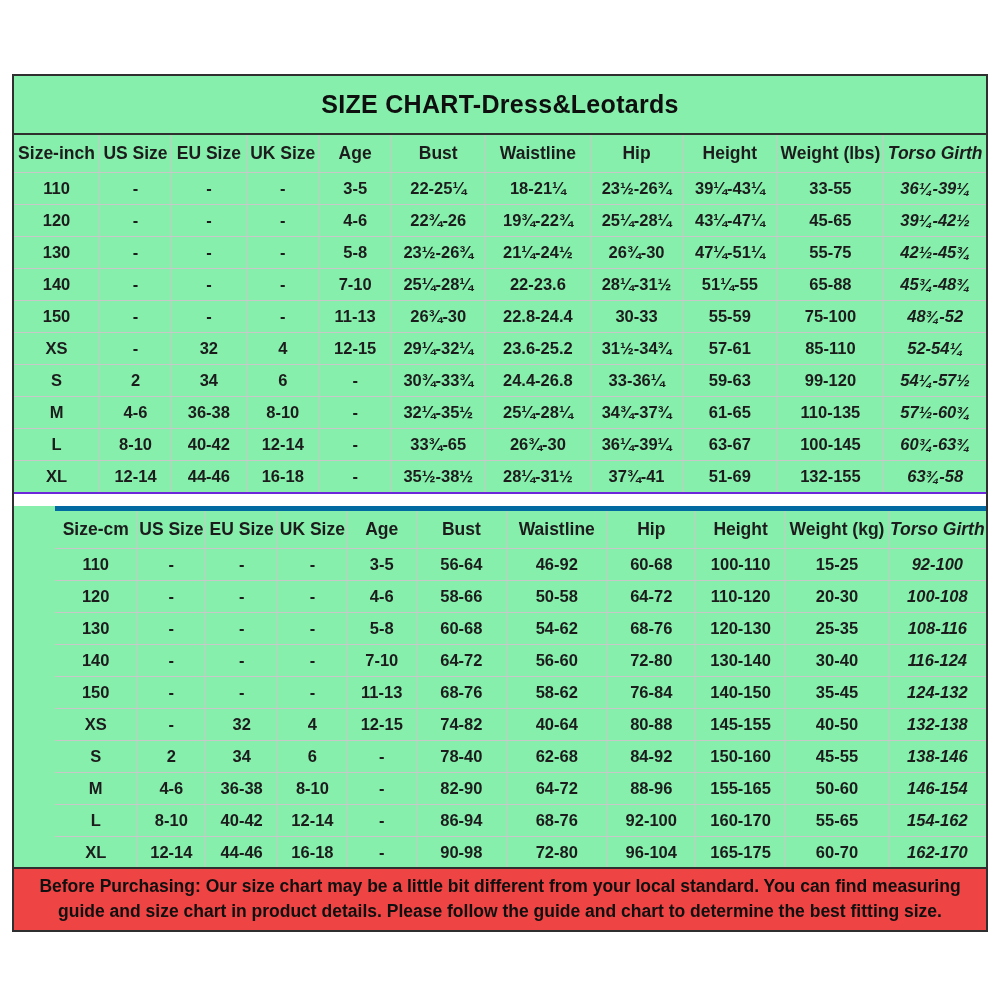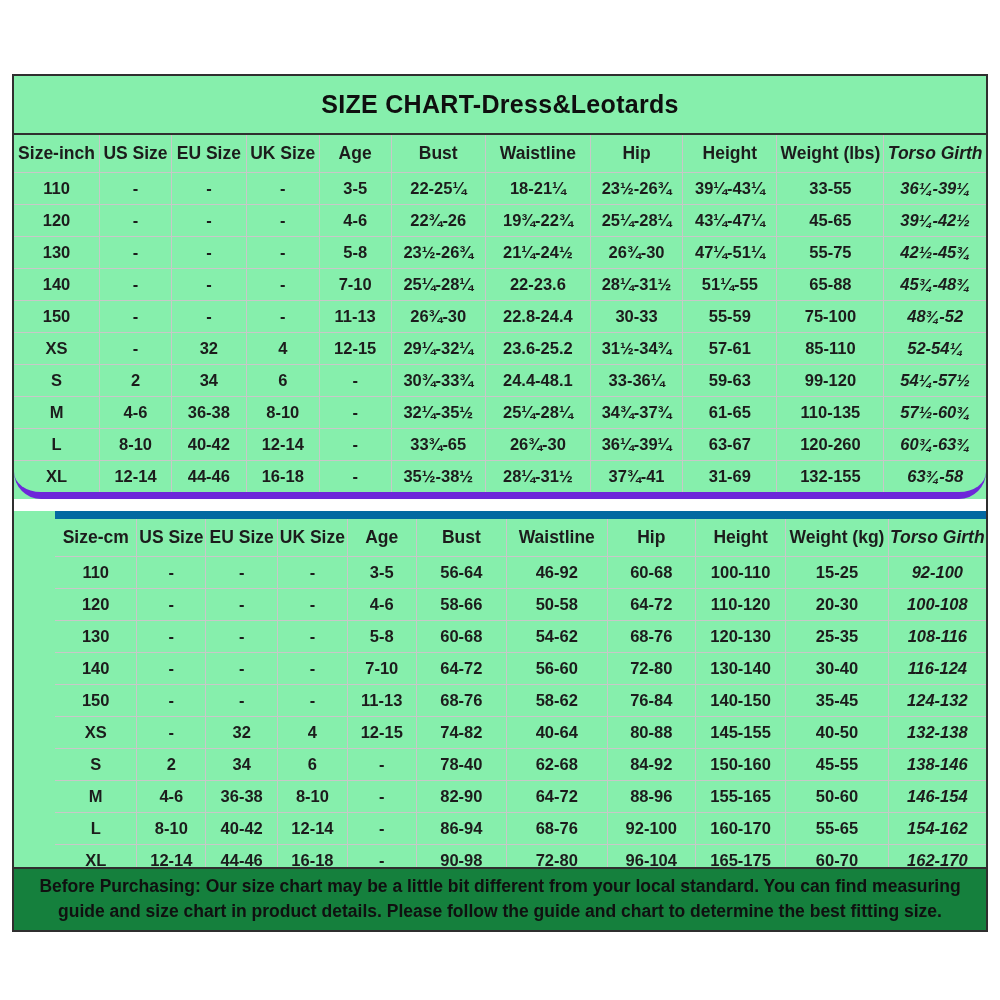--- a/index.html
+++ b/index.html
@@ -19,26 +19,26 @@
   }
   table { width:100%; border-collapse:collapse; table-layout:fixed; }
   th,td {
     text-align:center; vertical-align:middle; font-weight:bold; color:#1c1c1c;
     border-right:1px solid #c8c8c8; padding:0; overflow:hidden; white-space:nowrap;
   }
   th:last-child, td:last-child { border-right:none;font-style:italic; }
   thead th { height:37px; font-size:17.5px; border-bottom:1px solid #c8c8c8; }
   tbody td { height:31px; font-size:16.5px; border-bottom:1px solid #c8c8c8; }
   tbody tr:last-child td { border-bottom:none; }
-  .tbl-top { border-bottom:7px solid #6d28d9;border-radius:27px; }
+  .tbl-top { border-bottom:2px solid #6d28d9; }
   .table-gap { height:12px; background:#fff; }
-  .tbl-bottom { border-top:8px solid #0369a1;margin-left:41px; }
+  .tbl-bottom { border-top:5px solid #0369a1;margin-left:41px; }
   .note-box {
     position:absolute; left:12px; top:867px; width:976px; box-sizing:border-box;
-    border:2px solid #2f2f2f; background:#15803d;
+    border:2px solid #2f2f2f; background:#ef4444;
     padding:5px 10px; text-align:center;
     font-size:17.5px; font-weight:600; color:#101010; line-height:1.45;
   }
 </style>
 </head>
 <body>
 
 <div class="sheet">
   <div class="title-bar">SIZE CHART-Dress&amp;Leotards</div>
 
@@ -151,21 +151,21 @@
             <td>85-110</td>
             <td>52-54¼</td>
           </tr>
           <tr>
             <td>S</td>
             <td>2</td>
             <td>34</td>
             <td>6</td>
             <td>-</td>
             <td>30¾-33¾</td>
-            <td>24.4-48.1</td>
+            <td>24.4-26.8</td>
             <td>33-36¼</td>
             <td>59-63</td>
             <td>99-120</td>
             <td>54¼-57½</td>
           </tr>
           <tr>
             <td>M</td>
             <td>4-6</td>
             <td>36-38</td>
             <td>8-10</td>
@@ -180,33 +180,33 @@
           <tr>
             <td>L</td>
             <td>8-10</td>
             <td>40-42</td>
             <td>12-14</td>
             <td>-</td>
             <td>33¾-65</td>
             <td>26¾-30</td>
             <td>36¼-39¼</td>
             <td>63-67</td>
-            <td>120-260</td>
+            <td>100-145</td>
             <td>60¾-63¾</td>
           </tr>
           <tr>
             <td>XL</td>
             <td>12-14</td>
             <td>44-46</td>
             <td>16-18</td>
             <td>-</td>
             <td>35½-38½</td>
             <td>28¼-31½</td>
             <td>37¾-41</td>
-            <td>31-69</td>
+            <td>51-69</td>
             <td>132-155</td>
             <td>63¾-58</td>
           </tr>
         </tbody>
       </table>
   </div>
 
   <div class="table-gap"></div>
 
   <div class="tbl-bottom">

